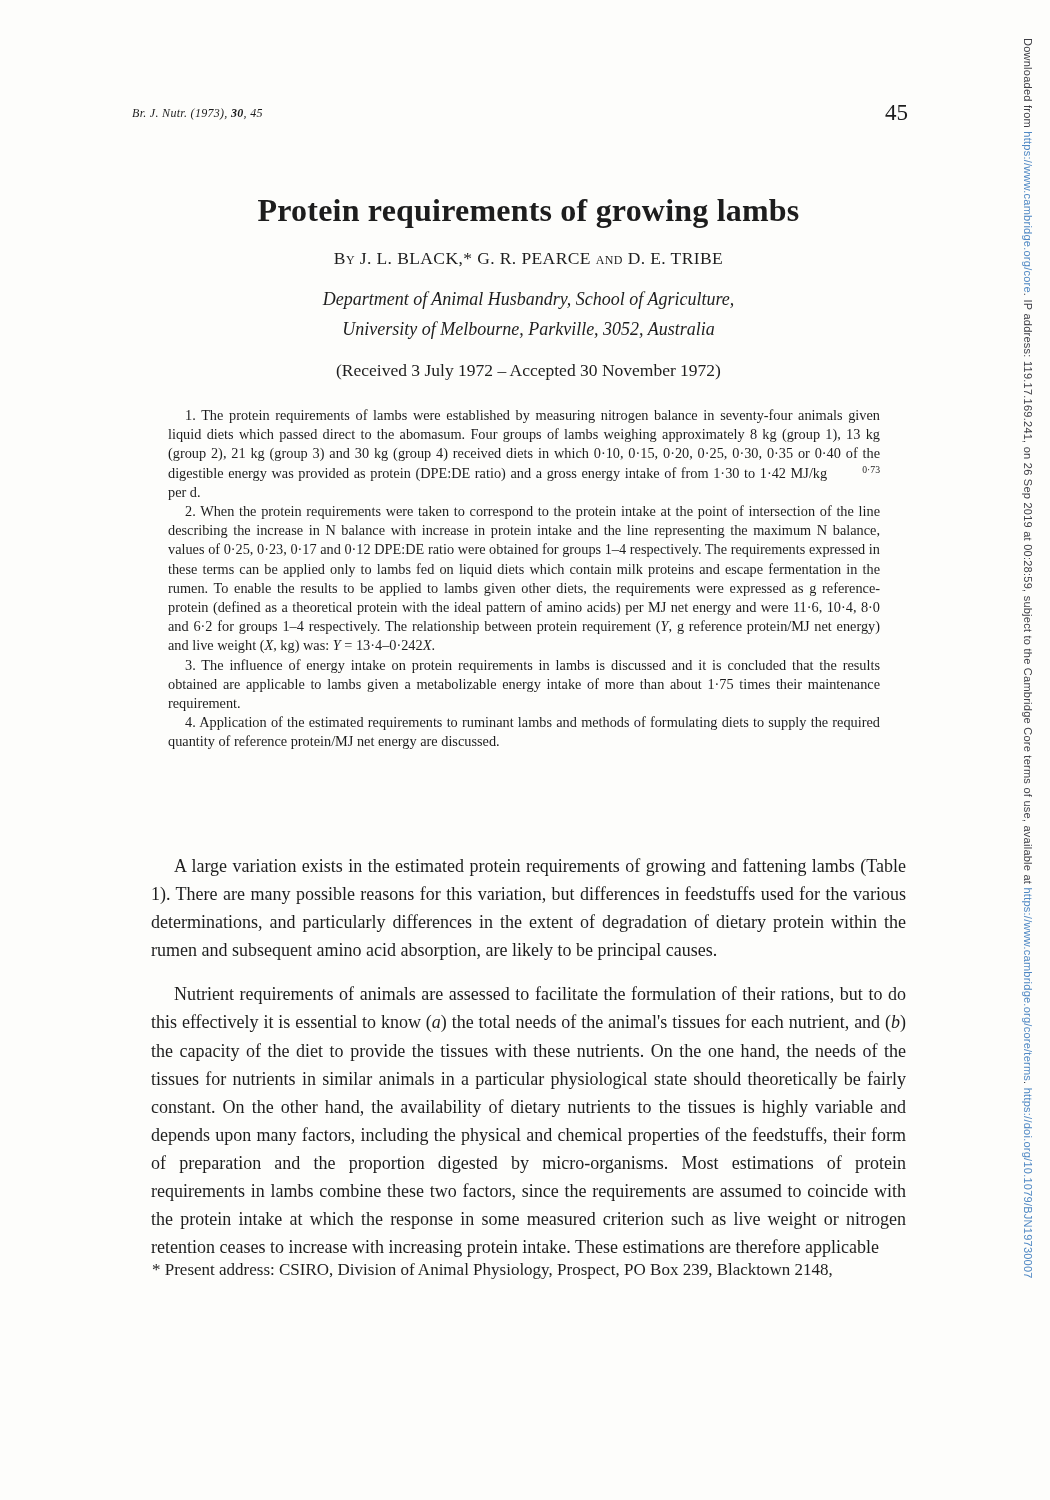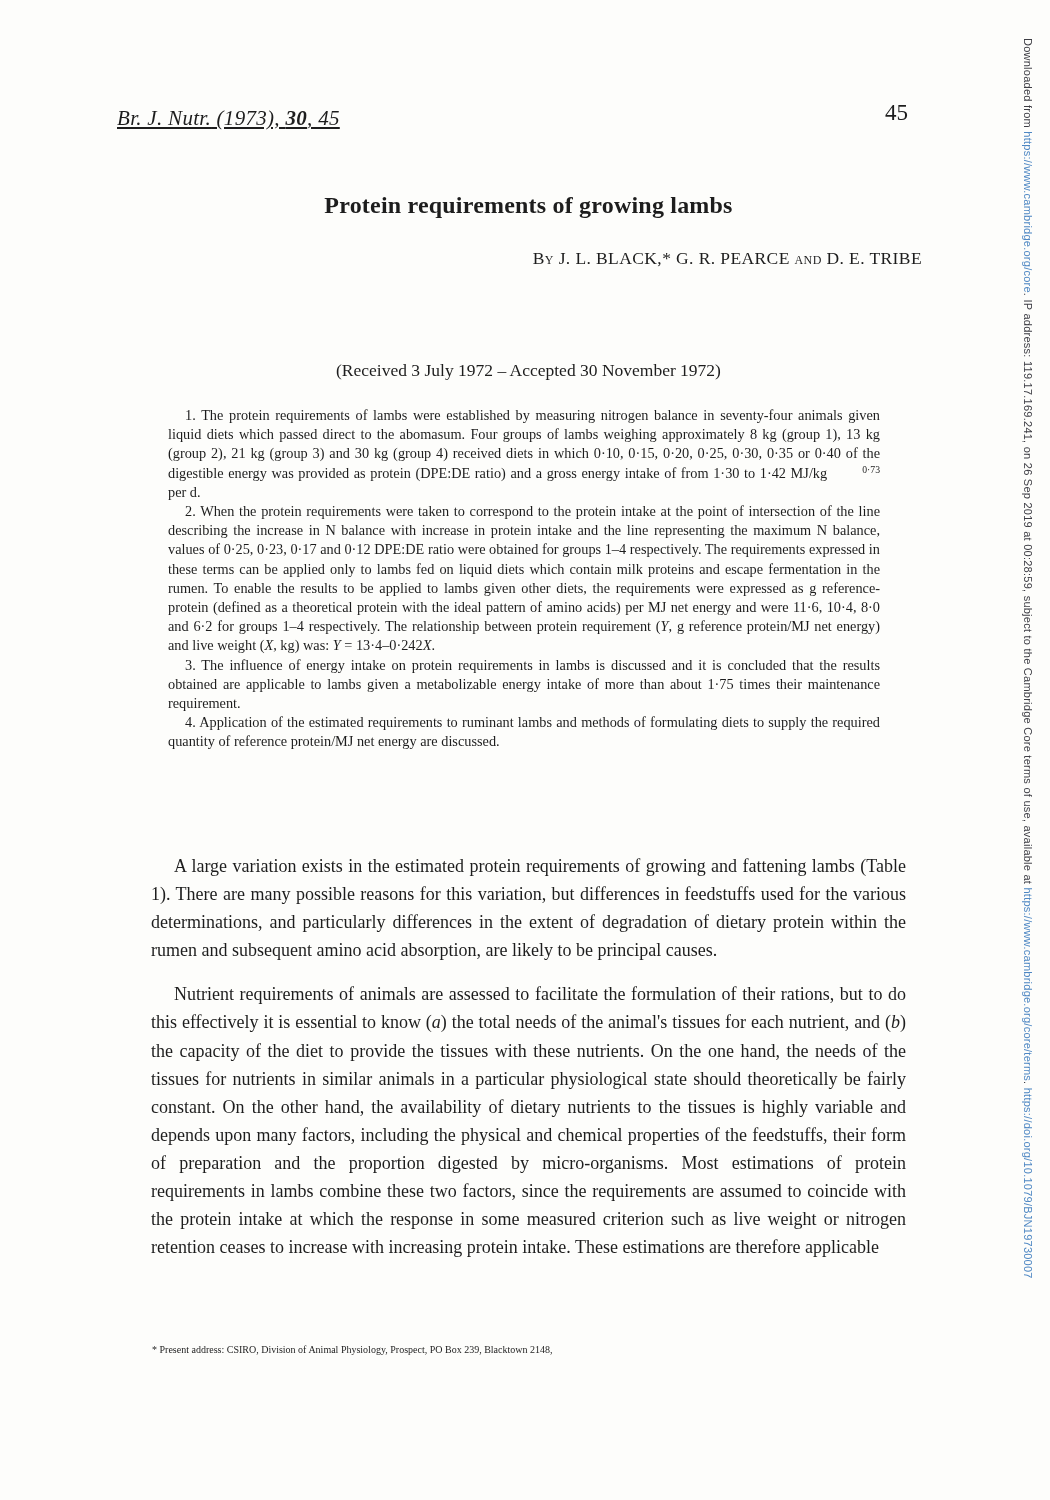--- a/index.html
+++ b/index.html
@@ -9,54 +9,53 @@
     height: 1500px;
     background: var(--paper, #fdfdfb);
     font-family: "Liberation Serif", serif;
     color: var(--ink, #1d1d1d);
     overflow: hidden;
   }
 
   
   .journal-ref {
     position: absolute;
-    left: 117px;
+    left: 132px;
     top: 106px;
     font-style: italic;
-    font-size: 21px;
+    font-size: 12px;
     letter-spacing: 0.3px;
     white-space: nowrap;
-    text-decoration: underline;
   }
   .jr-vol { font-weight: bold; }
   .page-num {
     position: absolute;
     right: 142px;
     top: 100px;
     font-size: 23px;
   }
 
   
   .title {
     position: absolute;
     left: 135px;
     top: 192px;
     width: 787px;
     margin: 0;
     text-align: center;
-    font-size: 24px;
+    font-size: 32px;
     font-weight: bold;
     letter-spacing: 0.2px;
   }
   .byline {
     position: absolute;
     left: 135px;
     top: 248px;
     width: 787px;
-    text-align: right;
+    text-align: center;
     font-size: 17.5px;
     letter-spacing: 0.4px;
     white-space: nowrap;
   }
   .sc { font-variant: small-caps; }
   .affil {
     position: absolute;
     left: 135px;
     top: 284px;
     width: 787px;
@@ -96,23 +95,23 @@
     font-size: 18px;
     line-height: 28.1px;
     text-align: justify;
   }
   .body-p { margin: 16px; text-indent: 23px; }
 
   
   .footnote {
     position: absolute;
     left: 135px;
-    top: 1340px;
+    top: 1260px;
     width: 787px;
-    font-size: 10px;
+    font-size: 17px;
     line-height: 19.5px;
   }
   .fn-line1 { text-indent: 17px; }
 
   
   .watermark {
     position: absolute;
     top: 38px;
     right: 16px;
     height: 1440px;
@@ -133,20 +132,24 @@
   <aside class="watermark"><span class="wm-text">Downloaded from </span><span class="wm-link">https://www.cambridge.org/core</span><span class="wm-text">. IP address: 119.17.169.241, on 26 Sep 2019 at 00:28:59, subject to the Cambridge Core terms of use, available at </span><span class="wm-link">https://www.cambridge.org/core/terms</span><span class="wm-text">. </span><span class="wm-link">https://doi.org/10.1079/BJN19730007</span></aside>
 
   <div class="journal-ref"><span class="jr-title">Br. J. Nutr.</span><span> (1973), </span><span class="jr-vol">30</span><span>, 45</span></div>
 
   <div class="page-num">45</div>
 
   <h1 class="title">Protein requirements of growing lambs</h1>
 
   <div class="byline"><span class="sc">By</span><span> J. L. BLACK,* G. R. PEARCE </span><span class="sc">and</span><span> D. E. TRIBE</span></div>
 
+  <div class="affil">
+    <div>Department of Animal Husbandry, School of Agriculture,</div>
+    <div>University of Melbourne, Parkville, 3052, Australia</div>
+  </div>
 
   <div class="received">(Received 3 July 1972 – Accepted 30 November 1972)</div>
 
   <section class="abstract">
       <p class="abs-p"><span>1. The protein requirements of lambs were established by measuring nitrogen balance in seventy-four animals given liquid diets which passed direct to the abomasum. Four groups of lambs weighing approximately 8 kg (group 1), 13 kg (group 2), 21 kg (group 3) and 30 kg (group 4) received diets in which 0·10, 0·15, 0·20, 0·25, 0·30, 0·35 or 0·40 of the digestible energy was provided as protein (DPE:DE ratio) and a gross energy intake of from 1·30 to 1·42 MJ/kg</span><sup>0·73</sup><span> per d.</span></p>
       <p class="abs-p"><span>2. When the protein requirements were taken to correspond to the protein intake at the point of intersection of the line describing the increase in N balance with increase in protein intake and the line representing the maximum N balance, values of 0·25, 0·23, 0·17 and 0·12 DPE:DE ratio were obtained for groups 1–4 respectively. The requirements expressed in these terms can be applied only to lambs fed on liquid diets which contain milk proteins and escape fermentation in the rumen. To enable the results to be applied to lambs given other diets, the requirements were expressed as g reference-protein (defined as a theoretical protein with the ideal pattern of amino acids) per MJ net energy and were 11·6, 10·4, 8·0 and 6·2 for groups 1–4 respectively. The relationship between protein requirement (</span><i>Y</i><span>, g reference protein/MJ net energy) and live weight (</span><i>X</i><span>, kg) was: </span><i>Y</i><span> = 13·4–0·242</span><i>X</i><span>.</span></p>
       <p class="abs-p"><span>3. The influence of energy intake on protein requirements in lambs is discussed and it is concluded that the results obtained are applicable to lambs given a metabolizable energy intake of more than about 1·75 times their maintenance requirement.</span></p>
       <p class="abs-p"><span>4. Application of the estimated requirements to ruminant lambs and methods of formulating diets to supply the required quantity of reference protein/MJ net energy are discussed.</span></p>
     </section>
 

